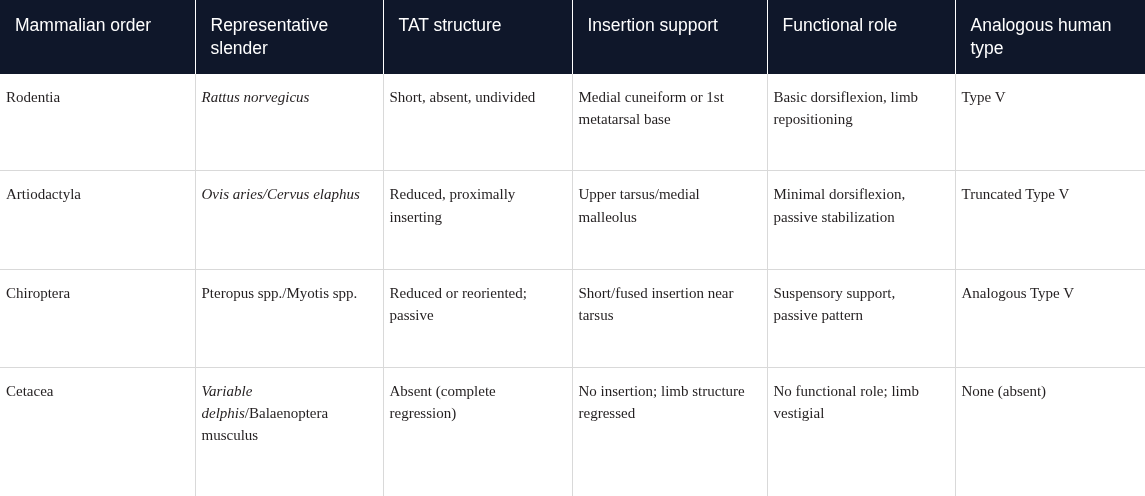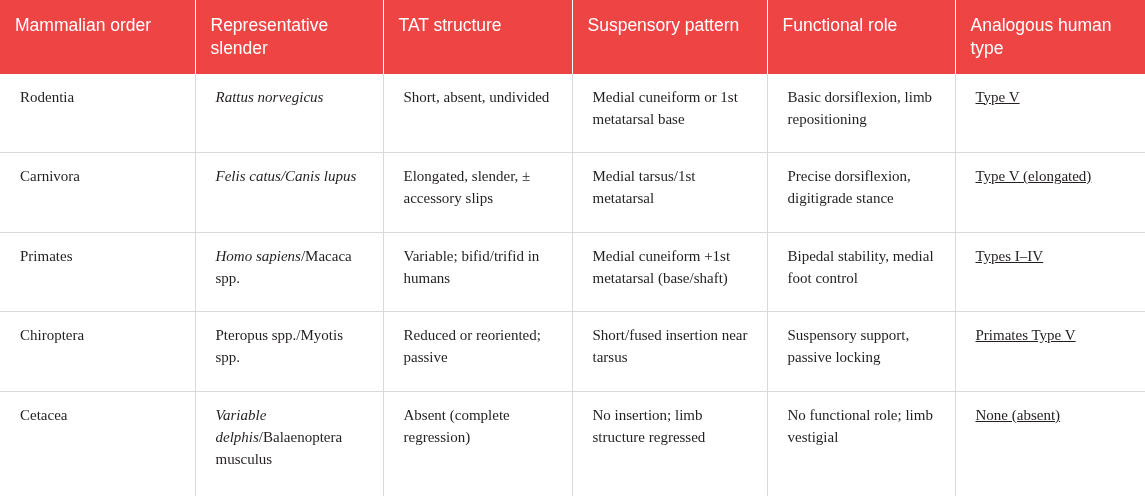--- a/index.html
+++ b/index.html
@@ -25,21 +25,21 @@
 
   
   col.c1 { width: 195px; }
   col.c2 { width: 188px; }
   col.c3 { width: 189px; }
   col.c4 { width: 195px; }
   col.c5 { width: 188px; }
   col.c6 { width: 190px; }
 
   thead th {
-    background: #ef4444;
+    background: #0f172a;
     color: #ffffff;
     font-family: "Liberation Sans", sans-serif;
     font-weight: 400;
     font-size: 17.5px;
     line-height: 1.30;
     text-align: left;
     vertical-align: top;
     padding: 14px 14px 14px 15px;
     border-right: 1px solid #ffffff;
     height: 71px;
@@ -50,28 +50,27 @@
     margin-left: 8px;
   }
 
   tbody td {
     font-family: "Liberation Serif", serif;
     font-size: 15px;
     line-height: 1.48;
     color: #231f20;
     text-align: left;
     vertical-align: top;
-    padding: 12px 14px 12px 20px;
+    padding: 12px 14px 12px 6px;
     border-right: 1px solid #d9d9d9;
     border-bottom: 1px solid #d9d9d9;
     box-sizing: border-box;
   }
   tbody td:last-child {
     border-right: none;
-    text-decoration: underline;
   }
   tbody tr:last-child td {
     border-bottom: none;
   }
 
   tbody tr.r1 td { height: 64px; }
   tbody tr.r2 td { height: 67px; }
   tbody tr.r3 td { height: 68px; }
   tbody tr.r4 td { height: 67px; }
   tbody tr.r5 td { height: 68px; margin-left: 8px; }
@@ -90,57 +89,49 @@
       <col class="c3">
       <col class="c4">
       <col class="c5">
       <col class="c6">
   </colgroup>
   <thead>
     <tr>
       <th>Mammalian order</th>
       <th>Representative slender</th>
       <th>TAT structure</th>
-      <th>Suspensory pattern</th>
+      <th>Insertion support</th>
       <th>Functional role</th>
       <th>Analogous human type</th>
     </tr>
   </thead>
   <tbody>
     <tr class="r1">
       <td>Rodentia</td>
       <td><span class="sp-italic">Rattus norvegicus</span><span class="sp-roman"></span></td>
       <td>Short, absent, undivided</td>
       <td>Medial cuneiform or 1st metatarsal base</td>
       <td>Basic dorsiflexion, limb repositioning</td>
       <td>Type V</td>
     </tr>
-    <tr class="r2">
-      <td>Carnivora</td>
-      <td><span class="sp-italic">Felis catus/Canis lupus</span><span class="sp-roman"></span></td>
-      <td>Elongated, slender, ± accessory slips</td>
-      <td>Medial tarsus/1st metatarsal</td>
-      <td>Precise dorsiflexion, digitigrade stance</td>
-      <td>Type V (elongated)</td>
-    </tr>
-    <tr class="r4">
-      <td>Primates</td>
-      <td><span class="sp-italic">Homo sapiens</span><span class="sp-roman">/Macaca spp.</span></td>
-      <td>Variable; bifid/trifid in humans</td>
-      <td>Medial cuneiform +1st metatarsal (base/shaft)</td>
-      <td>Bipedal stability, medial foot control</td>
-      <td>Types I–IV</td>
+    <tr class="r3">
+      <td>Artiodactyla</td>
+      <td><span class="sp-italic">Ovis aries/Cervus elaphus</span><span class="sp-roman"></span></td>
+      <td>Reduced, proximally inserting</td>
+      <td>Upper tarsus/medial malleolus</td>
+      <td>Minimal dorsiflexion, passive stabilization</td>
+      <td>Truncated Type V</td>
     </tr>
     <tr class="r5">
       <td>Chiroptera</td>
       <td><span class="sp-italic"></span><span class="sp-roman">Pteropus spp./Myotis spp.</span></td>
       <td>Reduced or reoriented; passive</td>
       <td>Short/fused insertion near tarsus</td>
-      <td>Suspensory support, passive locking</td>
-      <td>Primates Type V</td>
+      <td>Suspensory support, passive pattern</td>
+      <td>Analogous Type V</td>
     </tr>
     <tr class="r6">
       <td>Cetacea</td>
       <td><span class="sp-italic">Variable delphis</span><span class="sp-roman">/Balaenoptera musculus</span></td>
       <td>Absent (complete regression)</td>
       <td>No insertion; limb structure regressed</td>
       <td>No functional role; limb vestigial</td>
       <td>None (absent)</td>
     </tr>
   </tbody>

